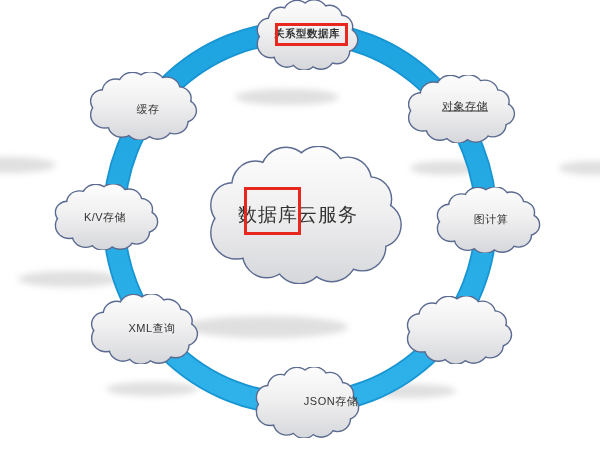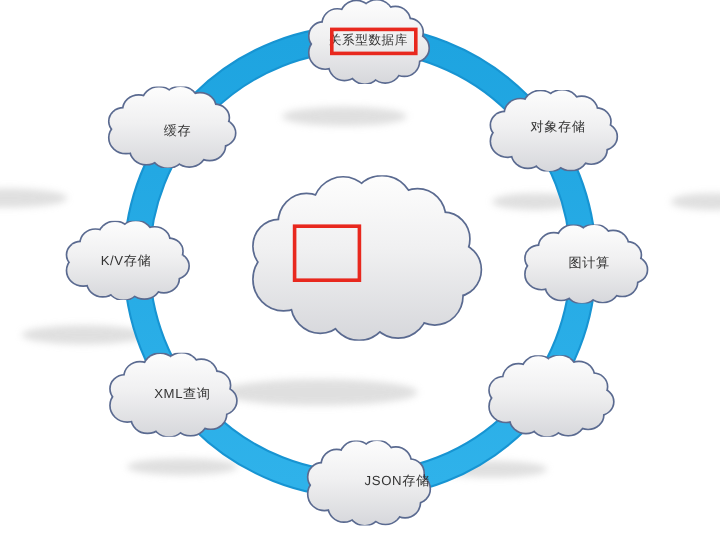--- a/index.html
+++ b/index.html
@@ -95,26 +95,27 @@
     <use href="#cloud" x="432" y="187" width="112" height="66"></use>
     <use href="#cloud" x="402" y="296" width="114" height="68"></use>
     <use href="#cloud" x="251" y="367" width="112" height="71"></use>
     <use href="#cloud" x="86" y="294" width="116" height="70"></use>
     <use href="#cloud" x="50" y="184" width="112" height="66"></use>
     <use href="#cloud" x="85" y="72" width="116" height="68"></use>
 
     <use href="#cloud" x="200" y="146" width="210" height="138"></use>
   </svg>
 
-  <div class="node-label" style="left:307px;top:34px;font-size:10.5px;">关系型数据库</div>
-  <div class="node-label" style="left:465px;top:106px;">对象存储</div>
+  <div class="node-label" style="left:307px;top:34px;font-size:10.5px;font-weight:bold;">关系型数据库</div>
+  <div class="node-label" style="left:465px;top:106px;text-decoration:underline;">对象存储</div>
   <div class="node-label" style="left:491px;top:219px;">图计算</div>
   <div class="node-label" style="left:308px;top:401px;margin-left:23px;">JSON存储</div>
   <div class="node-label" style="left:152px;top:328px;">XML查询</div>
   <div class="node-label" style="left:105px;top:217px;">K/V存储</div>
   <div class="node-label" style="left:148px;top:109px;text-align:center;">缓存</div>
 
+  <div class="center-label" style="left:298px;top:215px;">数据库云服务</div>
 
   <div class="red-box" style="left:275px;top:23px;width:67px;height:17px;"></div>
   <div class="red-box" style="left:244px;top:187px;width:51px;height:42px;"></div>
 
 
 </div>
 
 </body></html>

